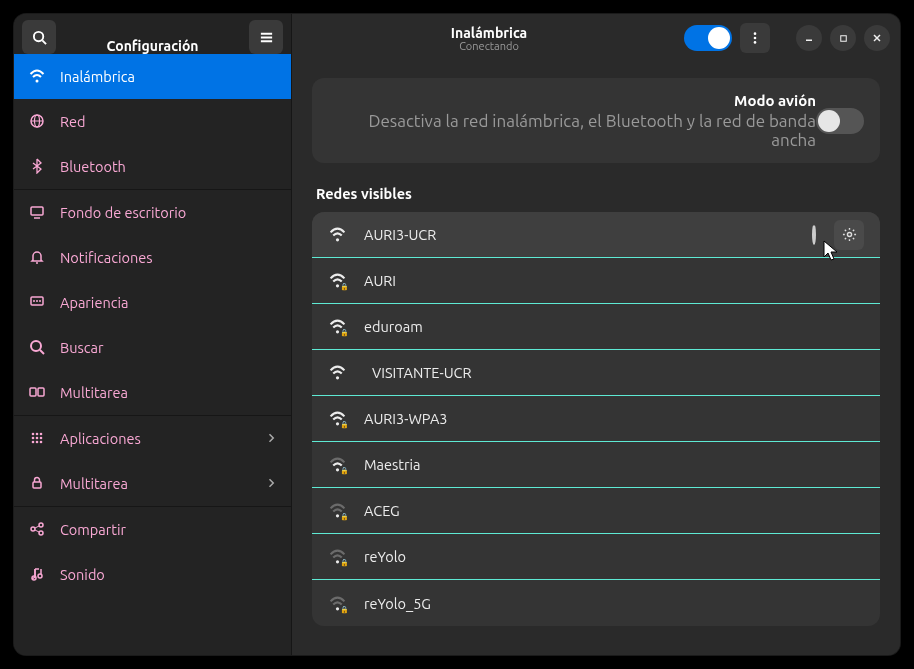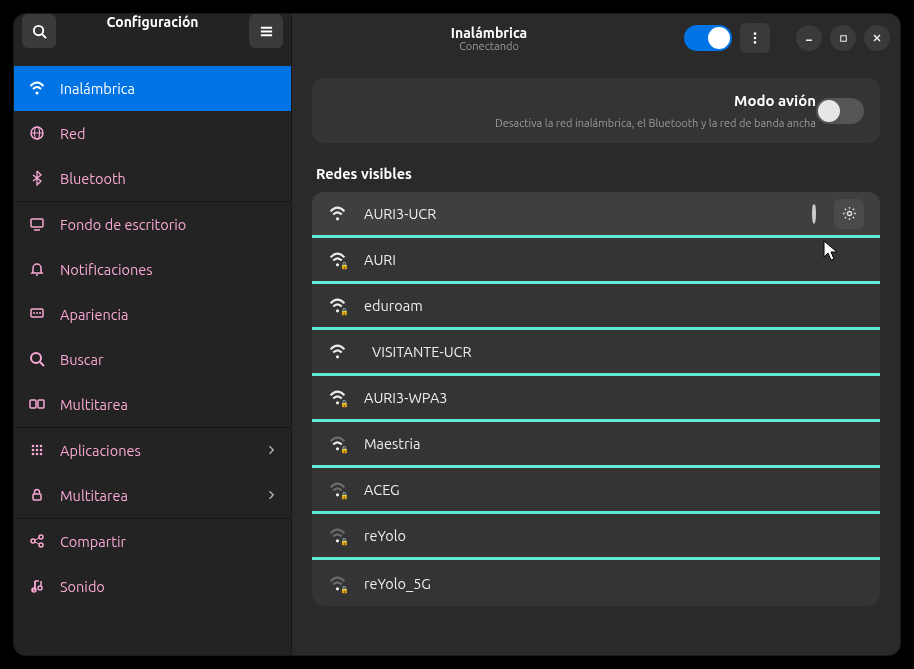--- a/index.html
+++ b/index.html
@@ -1,20 +1,20 @@
 <!DOCTYPE html>
 <html><head>
 <meta charset="utf-8">
 <style>
 * { box-sizing: border-box; margin: 0; padding: 0; font-family: Ubuntu, Cantarell, "Segoe UI", sans-serif; }
 body { background: #000; width: 914px; height: 669px; overflow: hidden; padding: 14px; }
 .window { width: 886px; height: 641px; background: #2a2a2a; border-radius: 12px; display: flex; overflow: hidden; box-shadow: 0 0 0 1px #1a1a1a; }
 
 .sidebar { width: 278px; background: #232323; display: flex; flex-direction: column; border-right: 1px solid #161616; }
-.sidebar-header { height: 52px; display: flex; align-items: flex-start; padding: 0 8px; }
+.sidebar-header { height: 40px; display: flex; align-items: flex-end; padding: 0 8px; }
 .icon-btn { width: 34px; height: 34px; border-radius: 6px; background: #3a3a3a; border: none; display: flex; align-items: center; justify-content: center; cursor: pointer; color: #fff; }
 .sidebar-title { flex: 1; text-align: center; font-size: 14px; font-weight: 700; color: #fff; }
 .sidebar-list { flex: 1; overflow-y: auto; }
 .sidebar-item { height: 45px; display: flex; align-items: center; padding: 0 14px; gap: 14px; color: #f9a8d4; font-size: 14.5px; cursor: pointer; border-bottom: 1px solid #1f1f1f00; }
 .sidebar-item.active { background: #0073e5; color: #fff; }
 .sidebar-item .side-icon { width: 18px; display: flex; justify-content: center; color: inherit; }
 .sidebar-item .chev { margin-left: auto; color: #aaa; }
 .sidebar-sep { height: 1px; background: #161616; margin: 0; }
 
 .main { flex: 1; display: flex; flex-direction: column; background: #2a2a2a; }
@@ -23,27 +23,27 @@
 .header-title { font-size: 14px; font-weight: 700; color: #fff; }
 .header-sub { font-size: 11px; color: #9a9a9a; margin-top: -1px; }
 .toggle-lg { width: 48px; height: 26px; border-radius: 13px; background: #0073e5; position: relative; }
 .toggle-lg::after { content: ""; position: absolute; right: 2px; top: 2px; width: 22px; height: 22px; border-radius: 50%; background: #fff; }
 .win-btn { width: 26px; height: 26px; border-radius: 50%; background: #3a3a3a; border: none; display: flex; align-items: center; justify-content: center; color: #eee; cursor: pointer; font-size: 12px; }
 
 .content { flex: 1; padding: 16px 20px 0 20px; overflow-y: auto; }
 .card { background: #343434; border-radius: 12px; padding: 14px 16px; display: flex; align-items: center; margin-bottom: 22px; text-align: right; }
 .card-text { flex: 1; }
 .card-title { font-size: 15px; font-weight: 700; color: #fff; }
-.card-sub { font-size: 11px; color: #9a9a9a; margin-top: 8px; }
+.card-sub { font-size: 17px; color: #9a9a9a; margin-top: 2px; }
 .toggle-off { width: 48px; height: 26px; border-radius: 13px; background: #555; position: relative; }
 .toggle-off::after { content: ""; position: absolute; left: 2px; top: 2px; width: 22px; height: 22px; border-radius: 50%; background: #e6e6e6; }
 
 .section-title { font-size: 14.5px; font-weight: 700; color: #fff; margin: 0 0 10px 4px; }
 .net-list { background: #343434; border-radius: 12px; overflow: hidden; }
-.net-row { height: 46px; display: flex; align-items: center; padding: 0 16px; gap: 18px; color: #ececec; font-size: 14.5px; cursor: pointer; border-bottom: 3px solid #5eead4; }
+.net-row { height: 46px; display: flex; align-items: center; padding: 0 16px; gap: 18px; color: #ececec; font-size: 14.5px; cursor: pointer; border-bottom: 1px solid #5eead4; }
 .net-row:last-child { border-bottom: none; }
 .net-row.active { background: #3f3f3f; }
 .wifi-icon { width: 18px; display: flex; justify-content: center; position: relative; }
 .lock-dot { position: absolute; right: -3px; bottom: -2px; font-size: 7px; }
 .net-name { flex: 1; }
 .row-action { width: 30px; height: 30px; border-radius: 6px; border: none; background: transparent; display: flex; align-items: center; justify-content: center; color: #ddd; cursor: pointer; }
 .row-action.solid { background: #4a4a4a; }
 .spinner { width: 16px; height: 16px; border: 2px solid #ccc; border-top-color: transparent; border-radius: 50%; }
 .cursor { position: absolute; pointer-events: none; }
 </style>

